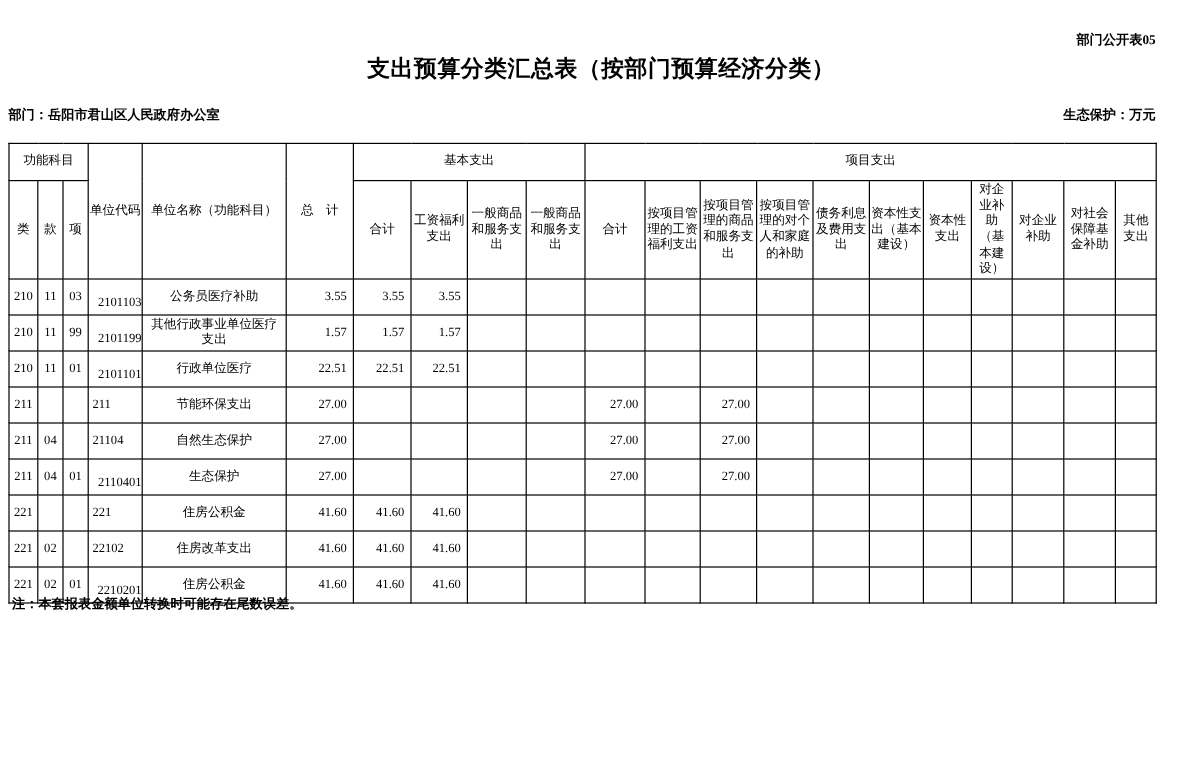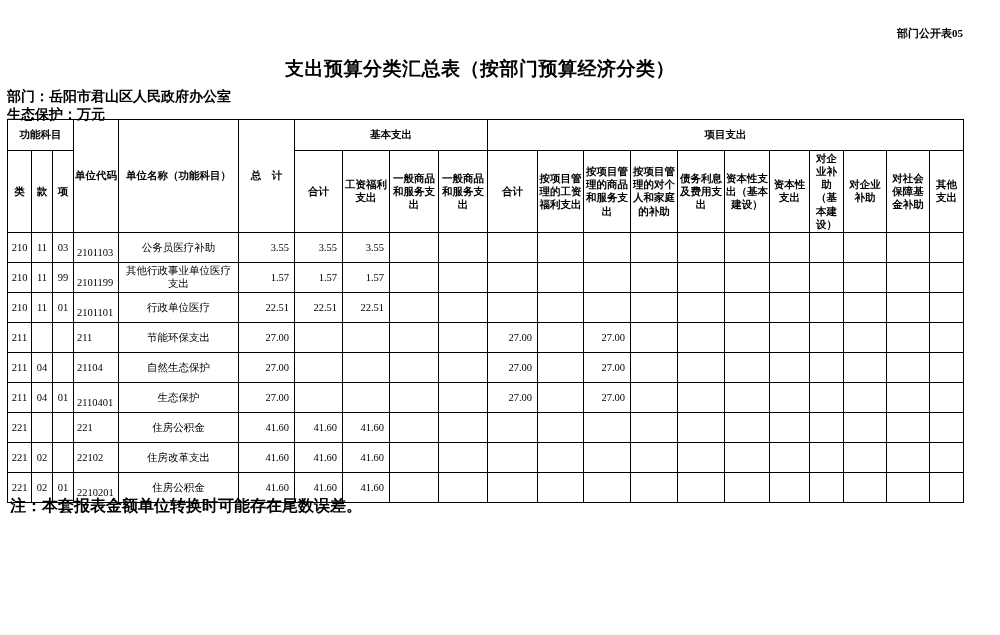--- a/index.html
+++ b/index.html
@@ -9,57 +9,56 @@
     position: relative;
     font-family: "Liberation Serif", "DejaVu Serif", serif;
     color: #000;
     overflow: hidden;
   }
   .doc-label {
     position: absolute; top: 26px; left: 7px; width: 956px;
     text-align: right; font-size: 11px; font-weight: bold;
   }
   .report-title {
-    position: absolute; top: 44px; left: 2px; width: 956px;
+    position: absolute; top: 44px; left: 23px; width: 956px;
     text-align: center; font-size: 19px; font-weight: bold;
     letter-spacing: 0.5px;
-    margin-top: 12px;
   }
   .meta-row {
     position: absolute; top: 88px; left: 7px; width: 956px;
     display: flex; justify-content: space-between;
-    font-size: 14px; font-weight: bold; flex-direction: column;
+    font-size: 11px; font-weight: bold;
   }
   table.budget {
     position: absolute; top: 119px; left: 7px;
     width: 957px; table-layout: fixed;
     border-collapse: collapse;
     font-size: 10.5px;
   }
   table.budget th, table.budget td {
     border: 1px solid #000;
     vertical-align: middle;
     overflow: hidden;
     line-height: 1.25;
   }
   table.budget th {
-    font-weight: bold; text-align: center; padding: 1px;
+    font-weight: normal; text-align: center; padding: 1px;
   }
   thead tr.h1 { height: 31px; }
   thead tr.h2 { height: 72px; }
   tbody tr { height: 30px; margin-left: 48px; }
   td.c-center { text-align: center; }
   td.c-code { text-align: left; padding-left: 3px; vertical-align: middle; }
-  td.c-code.leaf { vertical-align: bottom; padding-bottom: 3px; }
+  td.c-code.leaf { vertical-align: bottom; padding-bottom: 3px; text-align: right; }
   td.c-name { text-align: center; padding: 1px 2px; }
   td.c-name.leaf { text-align: center; }
   td.c-num { text-align: right; padding-right: 5px; }
   .footnote {
     position: absolute; top: 496px; left: 10px;
-    font-size: 16px; font-weight: bold;
+    font-size: 11px; font-weight: bold;
   }
 </style>
 </head>
 <body>
 
 <div class="doc-label">部门公开表05</div>
 
 <h1 class="report-title">支出预算分类汇总表（按部门预算经济分类）</h1>
 
 <div class="meta-row">

